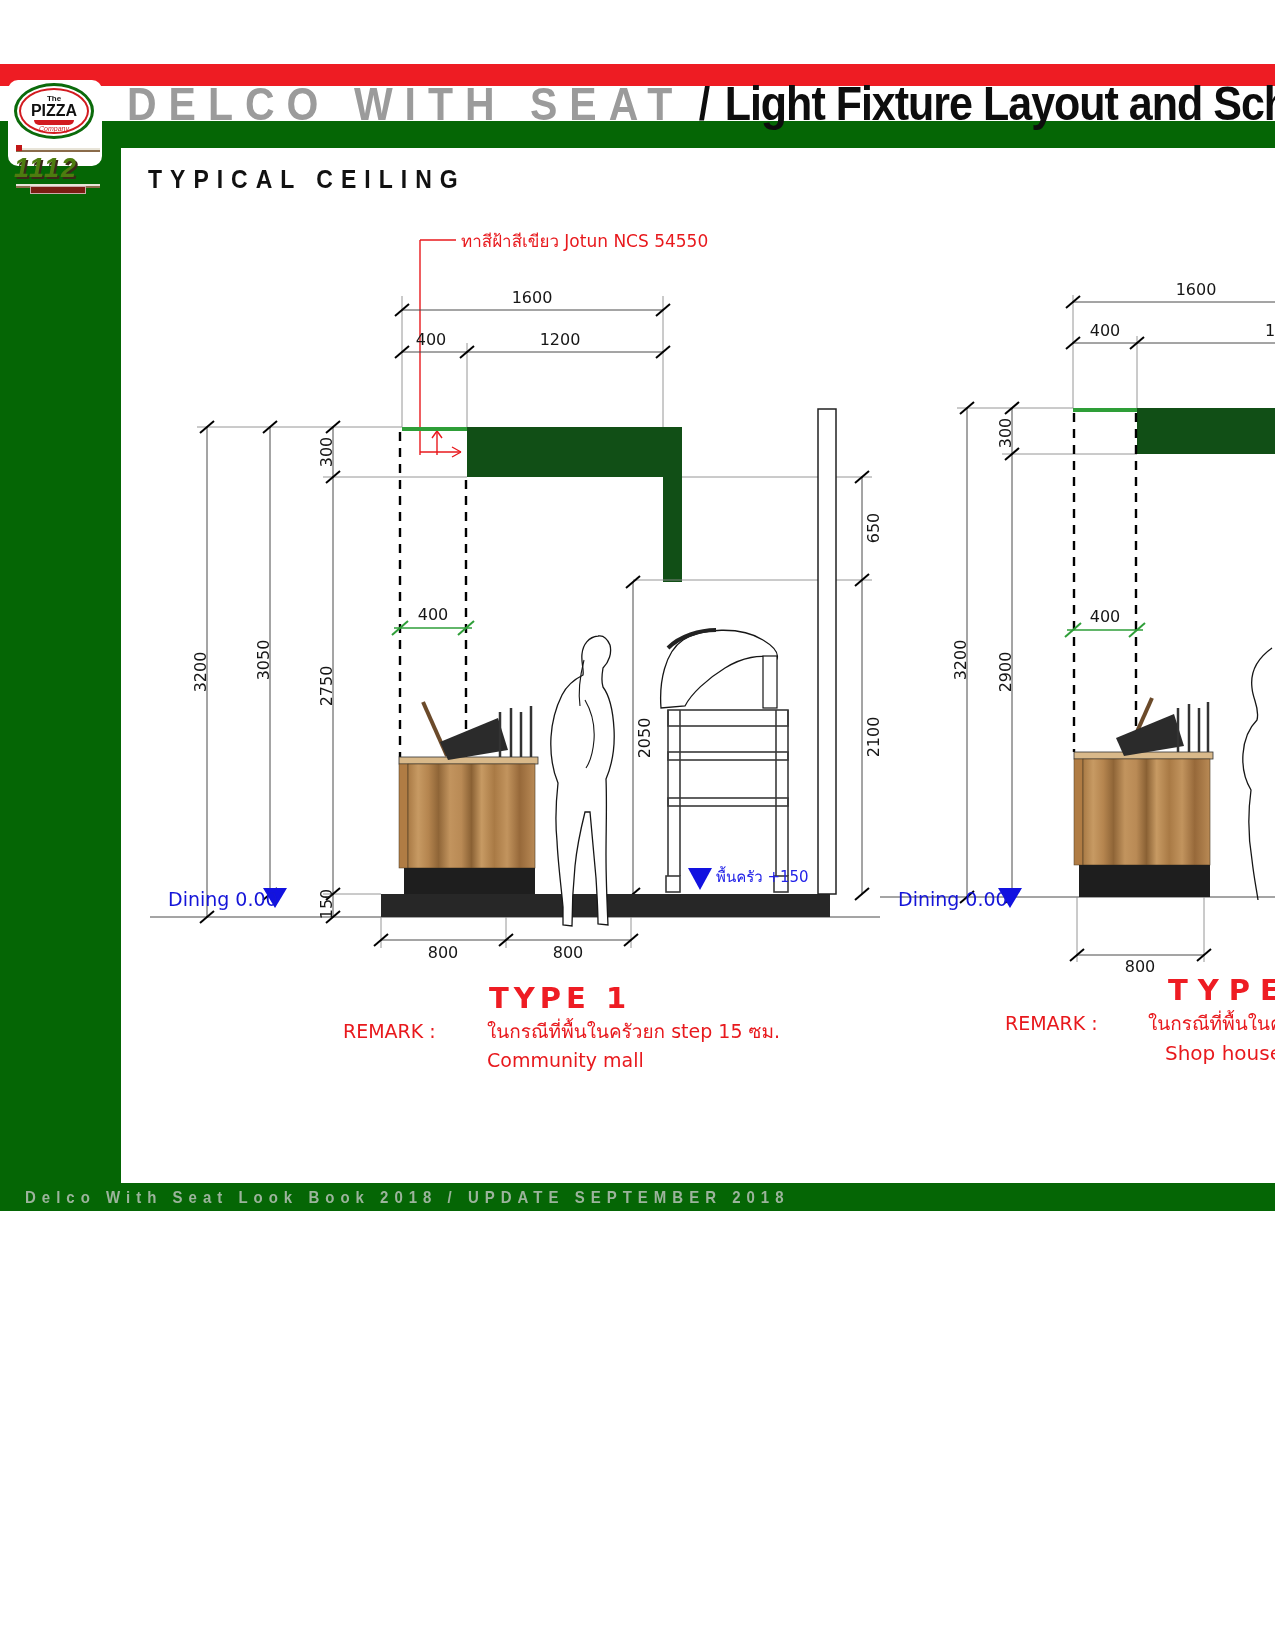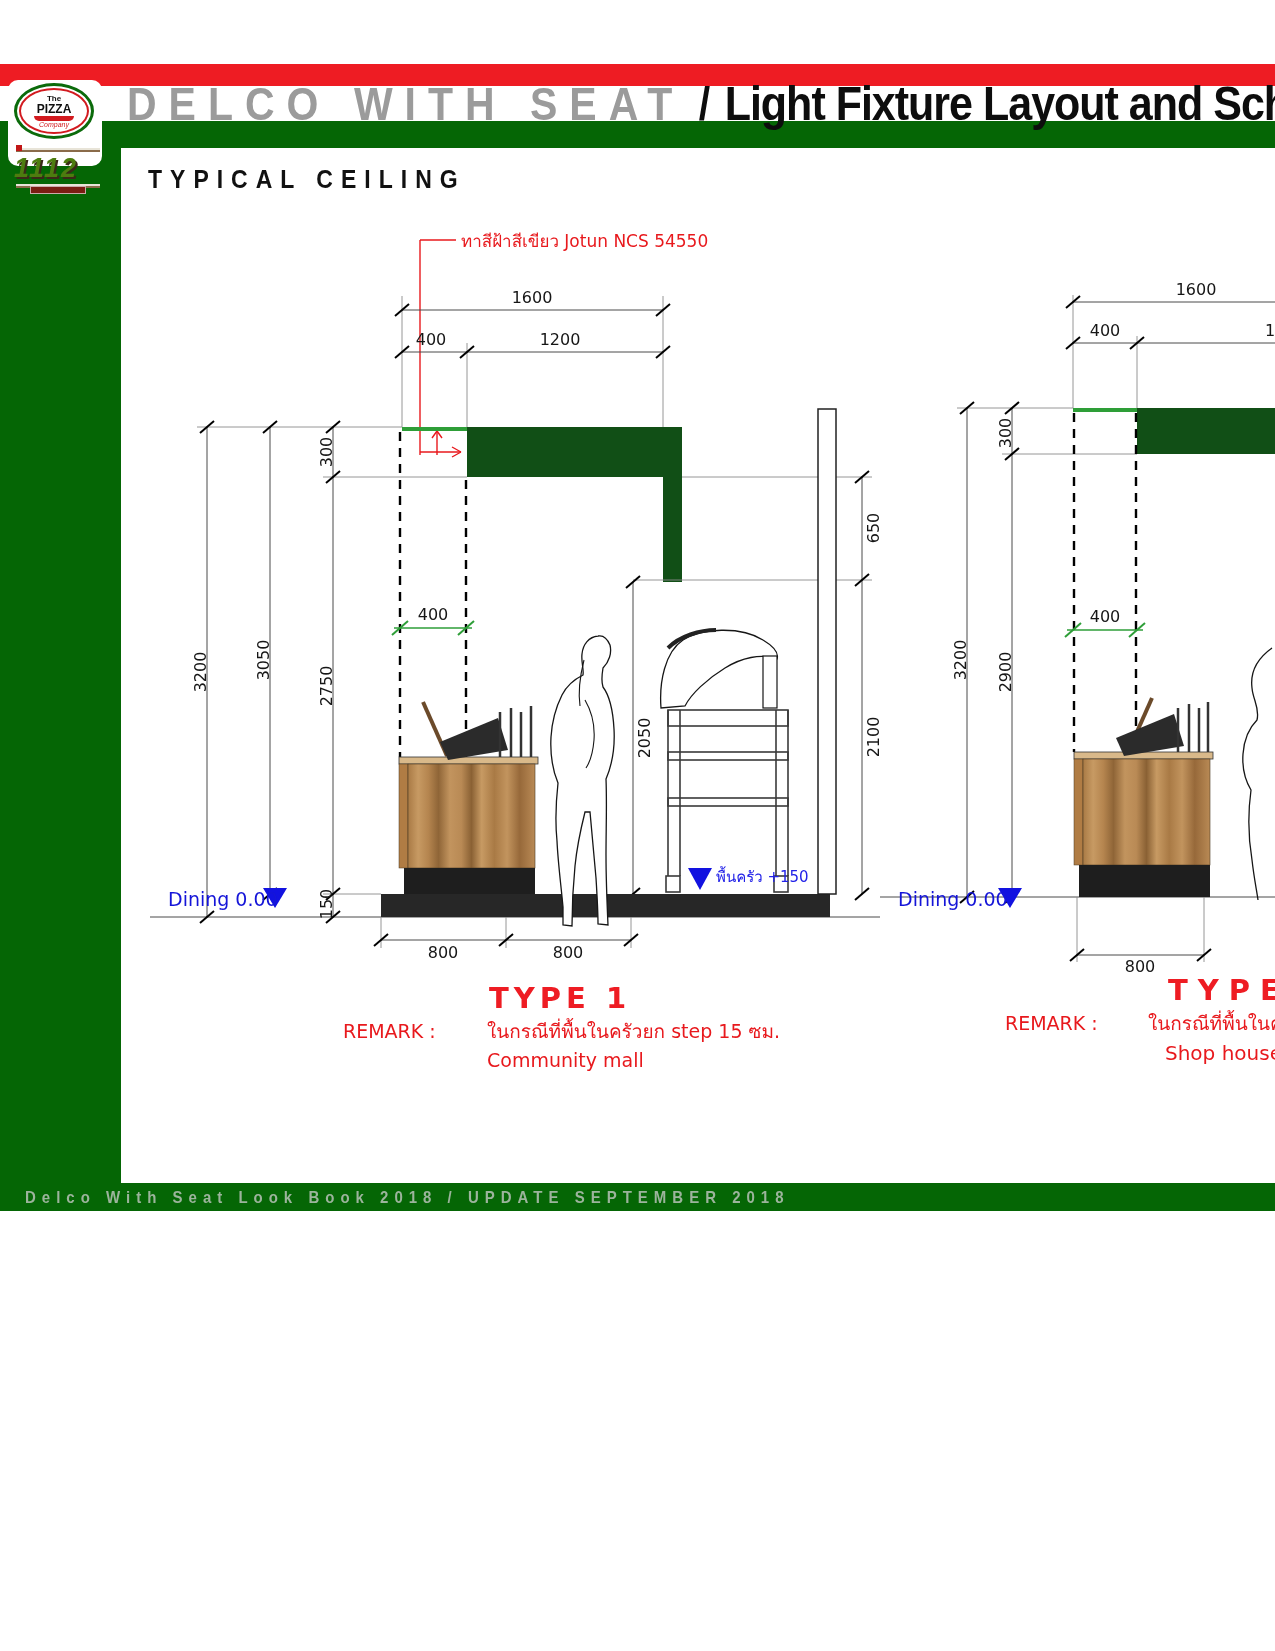--- a/index.html
+++ b/index.html
@@ -18,21 +18,21 @@
   .main-title .t-black{font-size:43px;font-weight:bold;letter-spacing:-1px;color:#0d0d0d;}
   .section-title{left:148px;top:165px;font-size:23px;font-weight:900;letter-spacing:8px;
                  color:#111;white-space:nowrap;transform:scaleY(1.1);transform-origin:left top;}
   
   .logo-box{left:8px;top:80px;width:94px;height:86px;background:#fff;border-radius:10px;text-decoration:underline;}
   .logo-oval{position:absolute;left:6px;top:3px;width:80px;height:56px;border:3px solid #0b6b0b;
              border-radius:50%;background:#fff;box-sizing:border-box;}
   .logo-oval-inner{position:absolute;left:2px;top:2px;right:2px;bottom:2px;border:2px solid #d21a1f;
              border-radius:50%;text-align:center;line-height:1;}
   .logo-the{font-size:8px;font-weight:bold;color:#111;margin-top:5px;}
-  .logo-pizza{font-size:12px;font-weight:900;color:#101010;letter-spacing:0px;}
+  .logo-pizza{font-size:16px;font-weight:900;color:#101010;letter-spacing:0px;}
   .logo-swash{width:40px;height:5px;background:#d21a1f;border-radius:0 0 12px 12px;margin:1px auto 0;}
   .logo-company{font-size:7px;font-style:italic;color:#d21a1f;}
   .logo-1112{left:10px;top:148px;width:96px;height:46px;}
   .stripe{position:absolute;left:6px;width:84px;height:2px;background:#e8e4d8;box-shadow:0 2px 0 #8a6b4a;}
   .redsq{position:absolute;left:0px;top:-3px;width:6px;height:6px;background:#c11616;}
   .num1112{position:absolute;left:4px;top:5px;font-size:27px;font-weight:900;font-style:italic;
            color:#4d7c0f;letter-spacing:2px;text-shadow:2px 2px 0 #3a2a18;}
   .banner1112{position:absolute;left:20px;top:38px;width:56px;height:8px;background:#7a1d12;
            border:1px solid #caa;box-sizing:border-box;}
   

